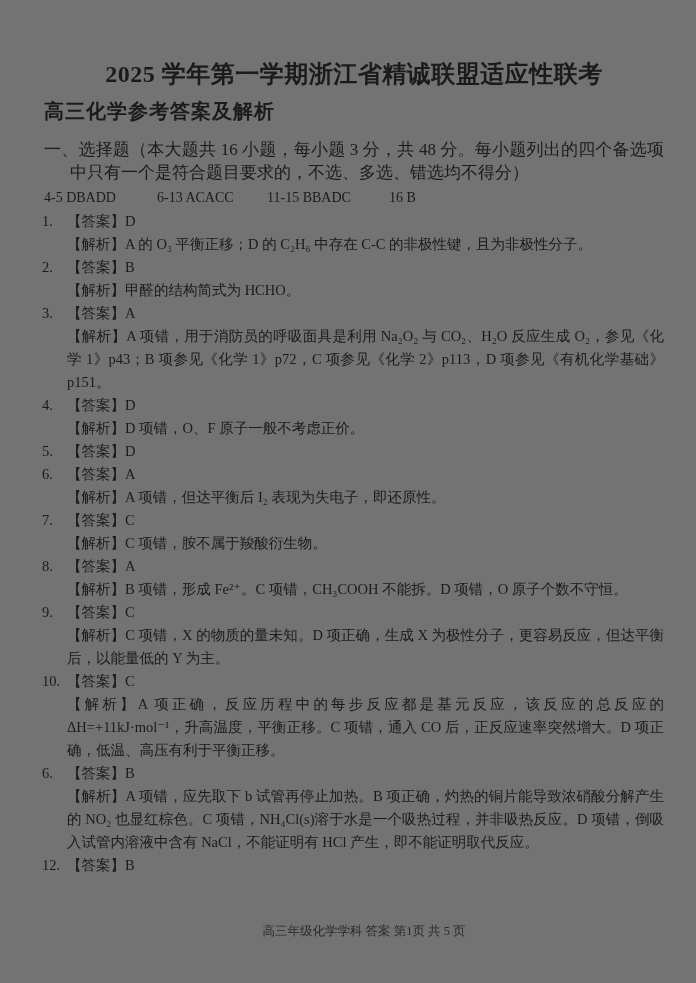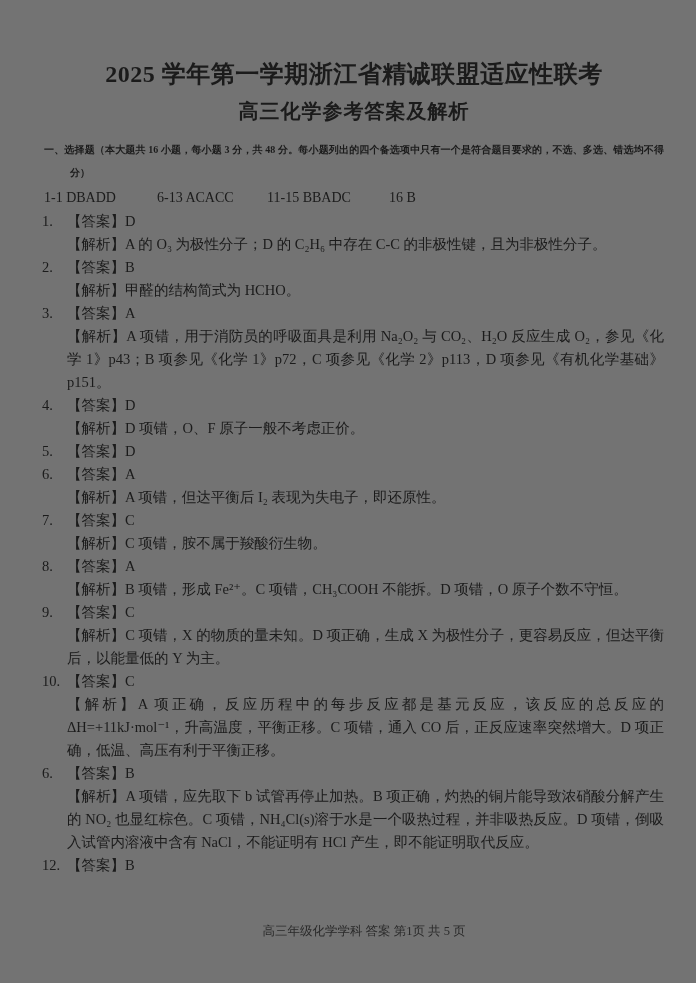--- a/index.html
+++ b/index.html
@@ -17,28 +17,27 @@
   }
   .doc-title {
     margin: 0 0 8px 0;
     text-align: center;
     font-size: 24px;
     font-weight: bold;
     letter-spacing: 0.5px;
   }
   .doc-subtitle {
     margin: 0 0 13px 0;
-    text-align: center;
     font-size: 20px;
     font-weight: bold;
     letter-spacing: 1px;
   }
   .section-heading {
-    font-size: 10px;
-    font-weight: bold;
+    font-size: 17px;
+    font-weight: normal;
     line-height: 23px;
     padding-left: 26px;
     text-indent: -26px;
     text-align: justify;
     margin: 0 0 2px 0;
   }
   .answer-key {
     font-size: 14px;
     line-height: 23px;
     white-space: nowrap;
@@ -76,28 +75,28 @@
 <body>
 
 <div class="page">
 
   <h1 class="doc-title">2025 学年第一学期浙江省精诚联盟适应性联考</h1>
   <h2 class="doc-subtitle">高三化学参考答案及解析</h2>
 
   <p class="section-heading">一、选择题（本大题共 16 小题，每小题 3 分，共 48 分。每小题列出的四个备选项中只有一个是符合题目要求的，不选、多选、错选均不得分）</p>
 
   <div class="answer-key">
-    <span class="ak-group ak-0">1-1 DBADD</span><span class="ak-group ak-1">6-13 ACACC</span><span class="ak-group ak-2">11-15 BBADC</span><span class="ak-group ak-3">16 B</span>
+    <span class="ak-group ak-0">4-5 DBADD</span><span class="ak-group ak-1">6-13 ACACC</span><span class="ak-group ak-2">11-15 BBADC</span><span class="ak-group ak-3">16 B</span>
   </div>
 
   <div class="questions">
   <div class="q-item">
     <span class="q-num">1.</span>
     <div class="q-answer-line">【答案】D</div>
-    <div class="q-analysis">【解析】A 的 O₃ 为极性分子；D 的 C₂H₆ 中存在 C-C 的非极性键，且为非极性分子。</div>
+    <div class="q-analysis">【解析】A 的 O₃ 平衡正移；D 的 C₂H₆ 中存在 C-C 的非极性键，且为非极性分子。</div>
   </div>
 
   <div class="q-item">
     <span class="q-num">2.</span>
     <div class="q-answer-line">【答案】B</div>
     <div class="q-analysis">【解析】甲醛的结构简式为 HCHO。</div>
   </div>
 
   <div class="q-item">
     <span class="q-num">3.</span>

